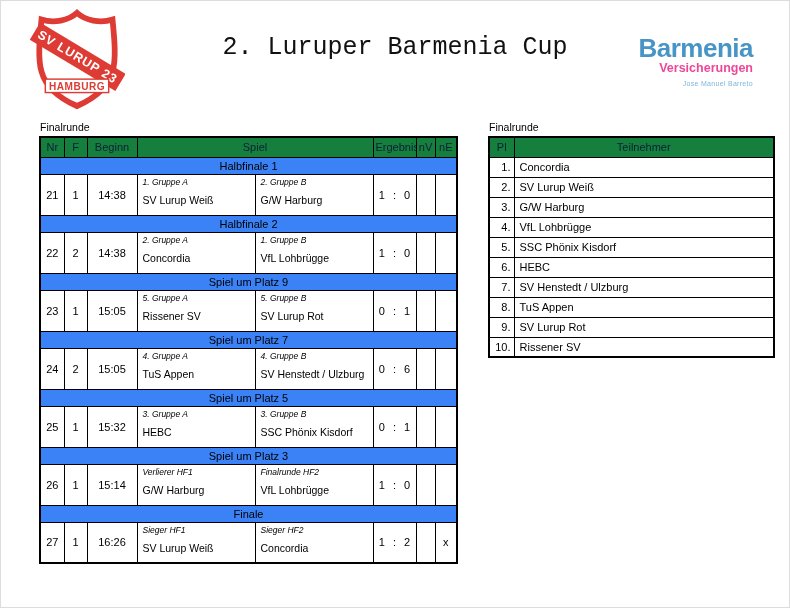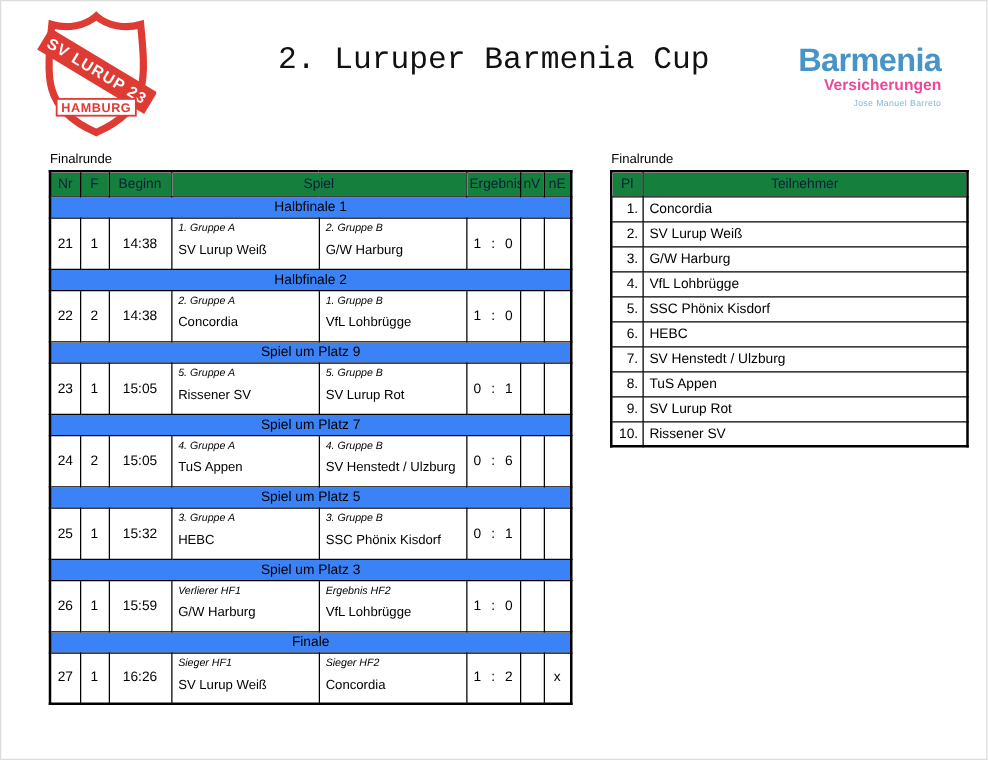--- a/index.html
+++ b/index.html
@@ -213,27 +213,27 @@
         <td class="c"></td>
         <td class="c"></td>
       </tr>
 
       <tr class="section">
         <td colspan="8">Spiel um Platz 3</td>
       </tr>
       <tr class="match">
         <td class="c">26</td>
         <td class="c">1</td>
-        <td class="c">15:59</td>
+        <td class="c">15:14</td>
         <td class="team">
           <div class="lbl">Verlierer HF1</div>
           <div class="nm">G/W Harburg</div>
         </td>
         <td class="team">
-          <div class="lbl">Ergebnis HF2</div>
+          <div class="lbl">Finalrunde HF2</div>
           <div class="nm">VfL Lohbrügge</div>
         </td>
         <td class="score">1 : 0</td>
         <td class="c"></td>
         <td class="c"></td>
       </tr>
 
       <tr class="section">
         <td colspan="8">Finale</td>
       </tr>

